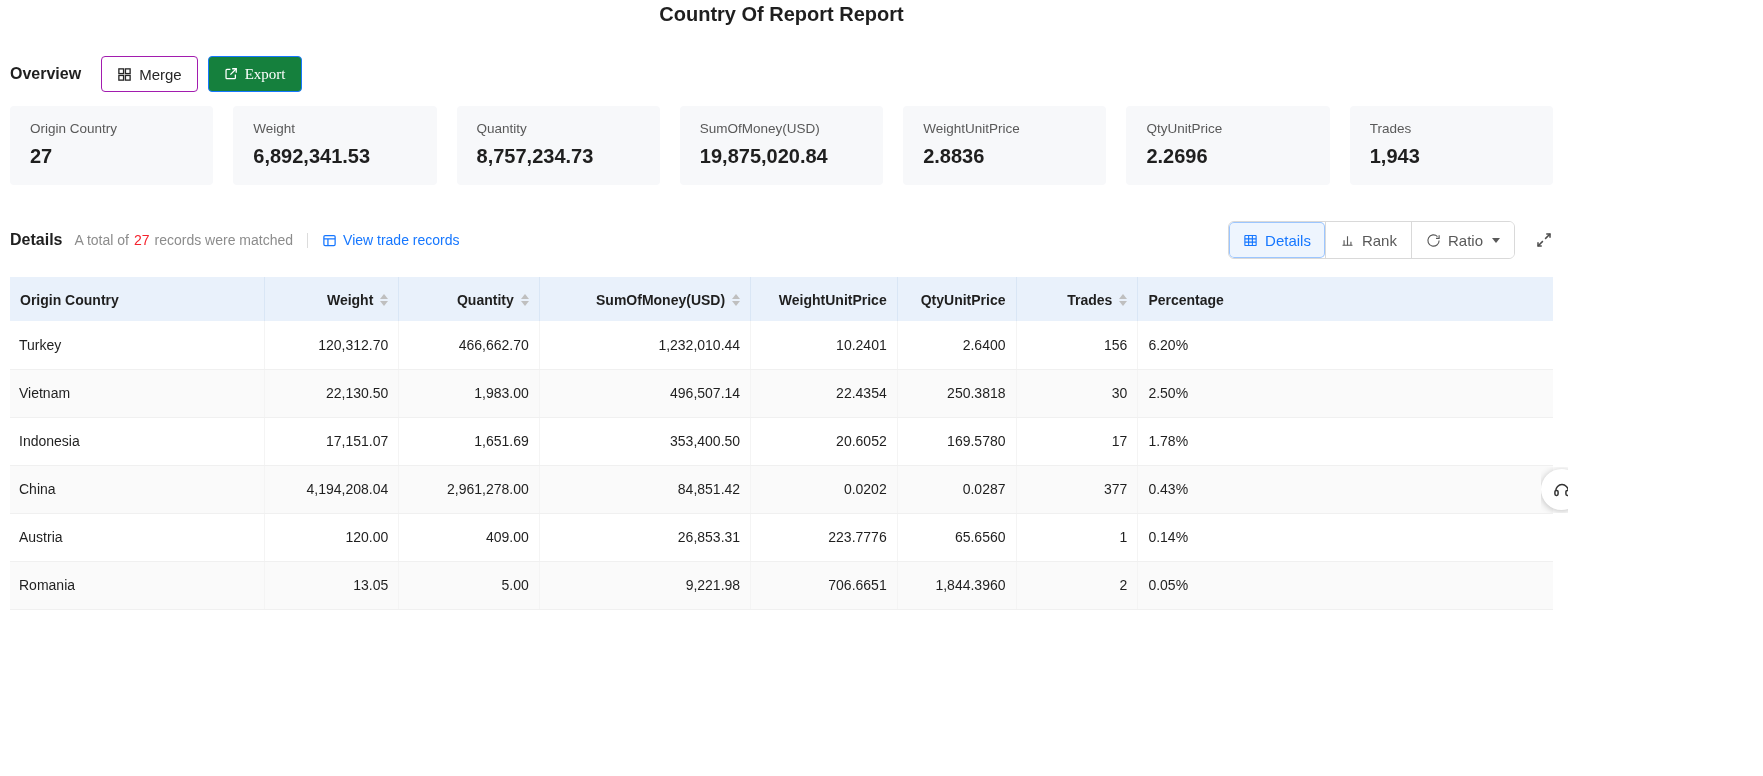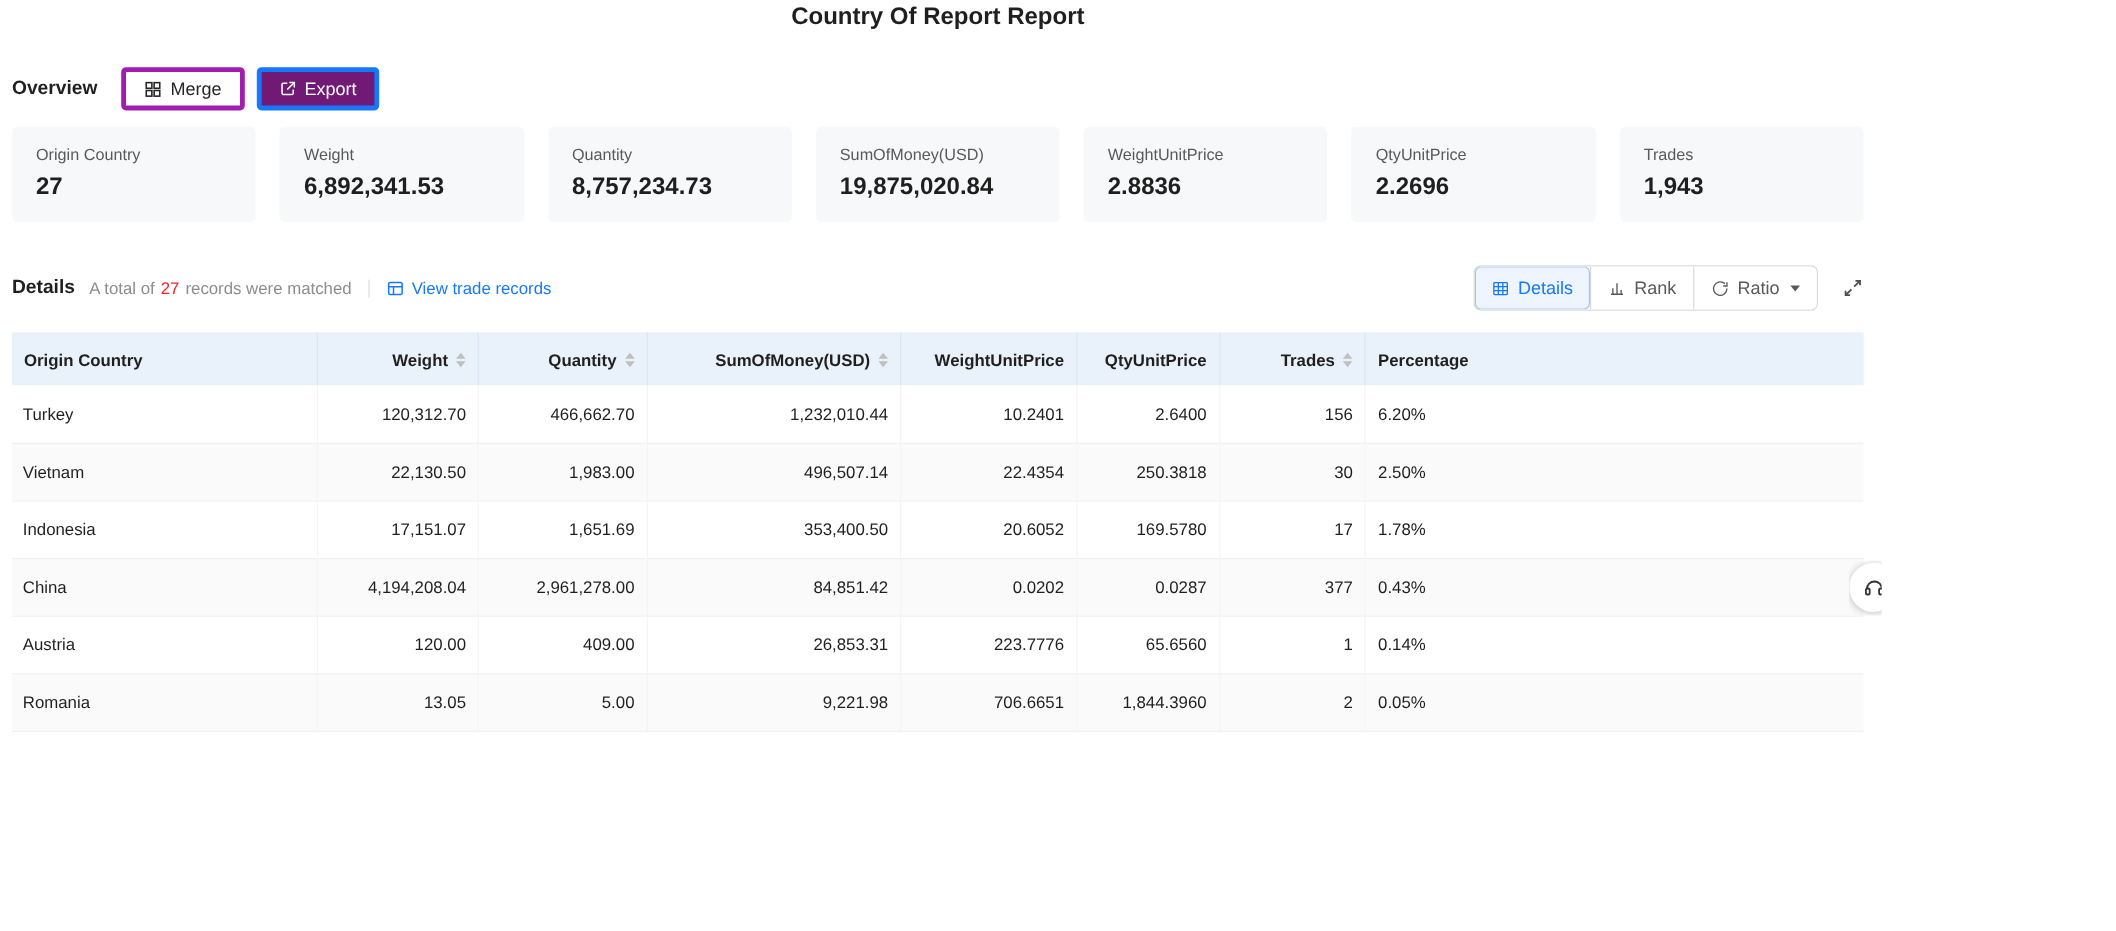--- a/index.html
+++ b/index.html
@@ -22,23 +22,23 @@
 
   
   .section-row { display: flex; align-items: center; justify-content: flex-start; margin-top: 30px; gap: 20px; }
   .section-title { font-size: 16px; font-weight: 700; color: #1f1f1f; }
 
   .btns { display: flex; gap: 10px; }
   .btn {
     display: inline-flex; align-items: center; gap: 7px;
     height: 36px; padding: 0 15px; border-radius: 4px;
     font-size: 15px; cursor: pointer;
-    border: 4px solid #a21caf; background: #fff; color: #262626;
-  }
-  .btn.primary { background: #701a75; border-color: #1677ff; color: #fff; }
+    border: 1px solid #a21caf; background: #fff; color: #262626;
+  }
+  .btn.primary { background: #15803d; border-color: #1677ff; color: #fff; font-family: Liberation Serif, serif; }
   .btn svg { flex: 0 0 auto; }
 
   
   .cards { display: grid; grid-template-columns: repeat(7, 1fr); gap: 20px; margin-top: 14px; }
   .card { background: #f7f8fa; border-radius: 4px; padding: 15px 20px 17px; }
   .card-label { font-size: 13.5px; color: #595959; }
   .card-value { font-size: 20px; font-weight: 700; margin-top: 9px; color: #1f1f1f; }
 
   
   .details-row { display: flex; align-items: center; justify-content: space-between; margin-top: 36px; }

